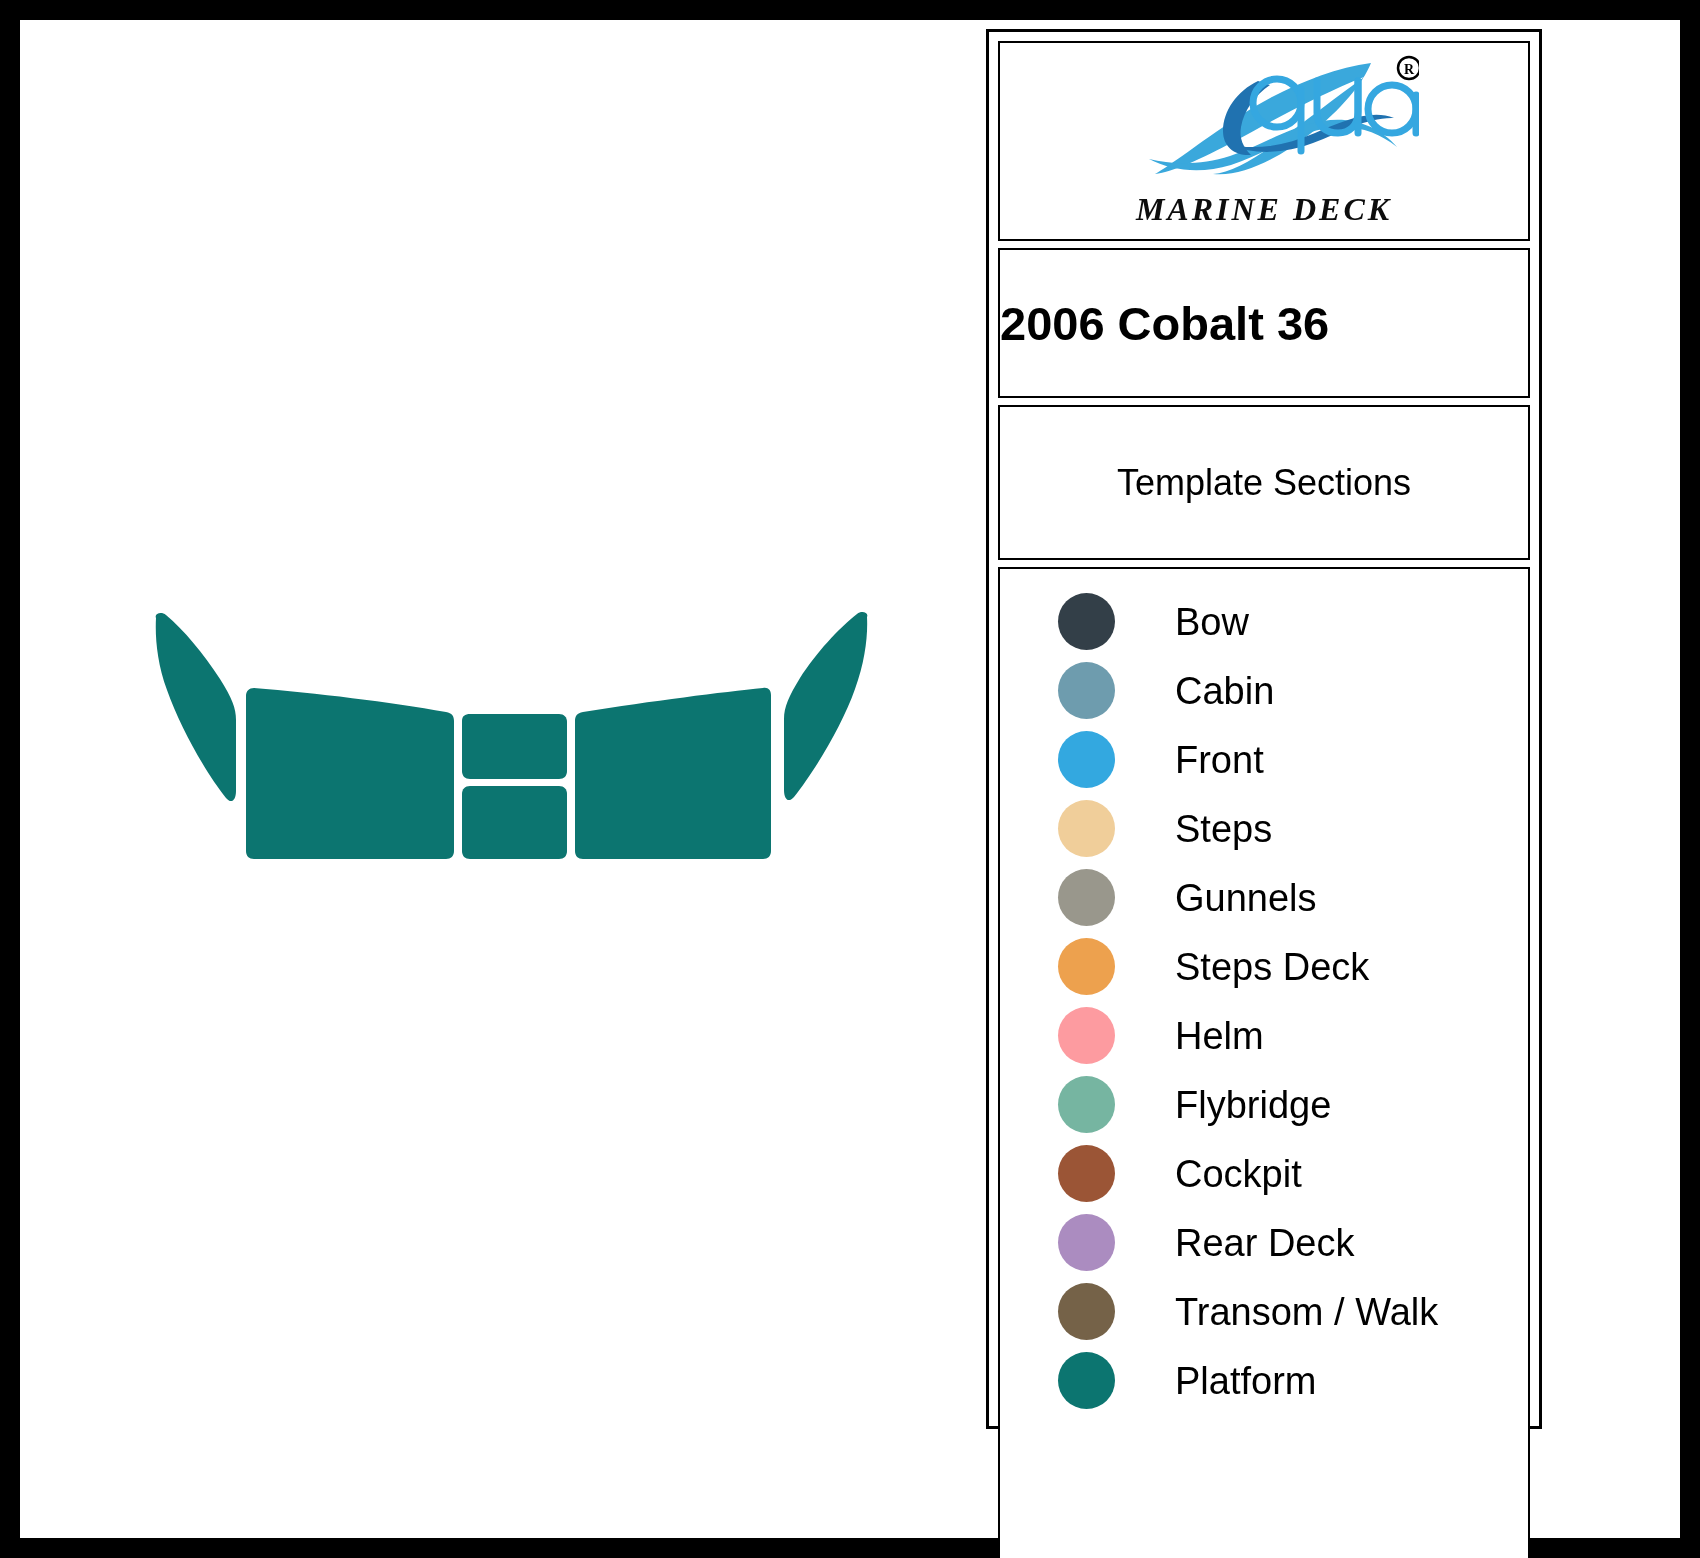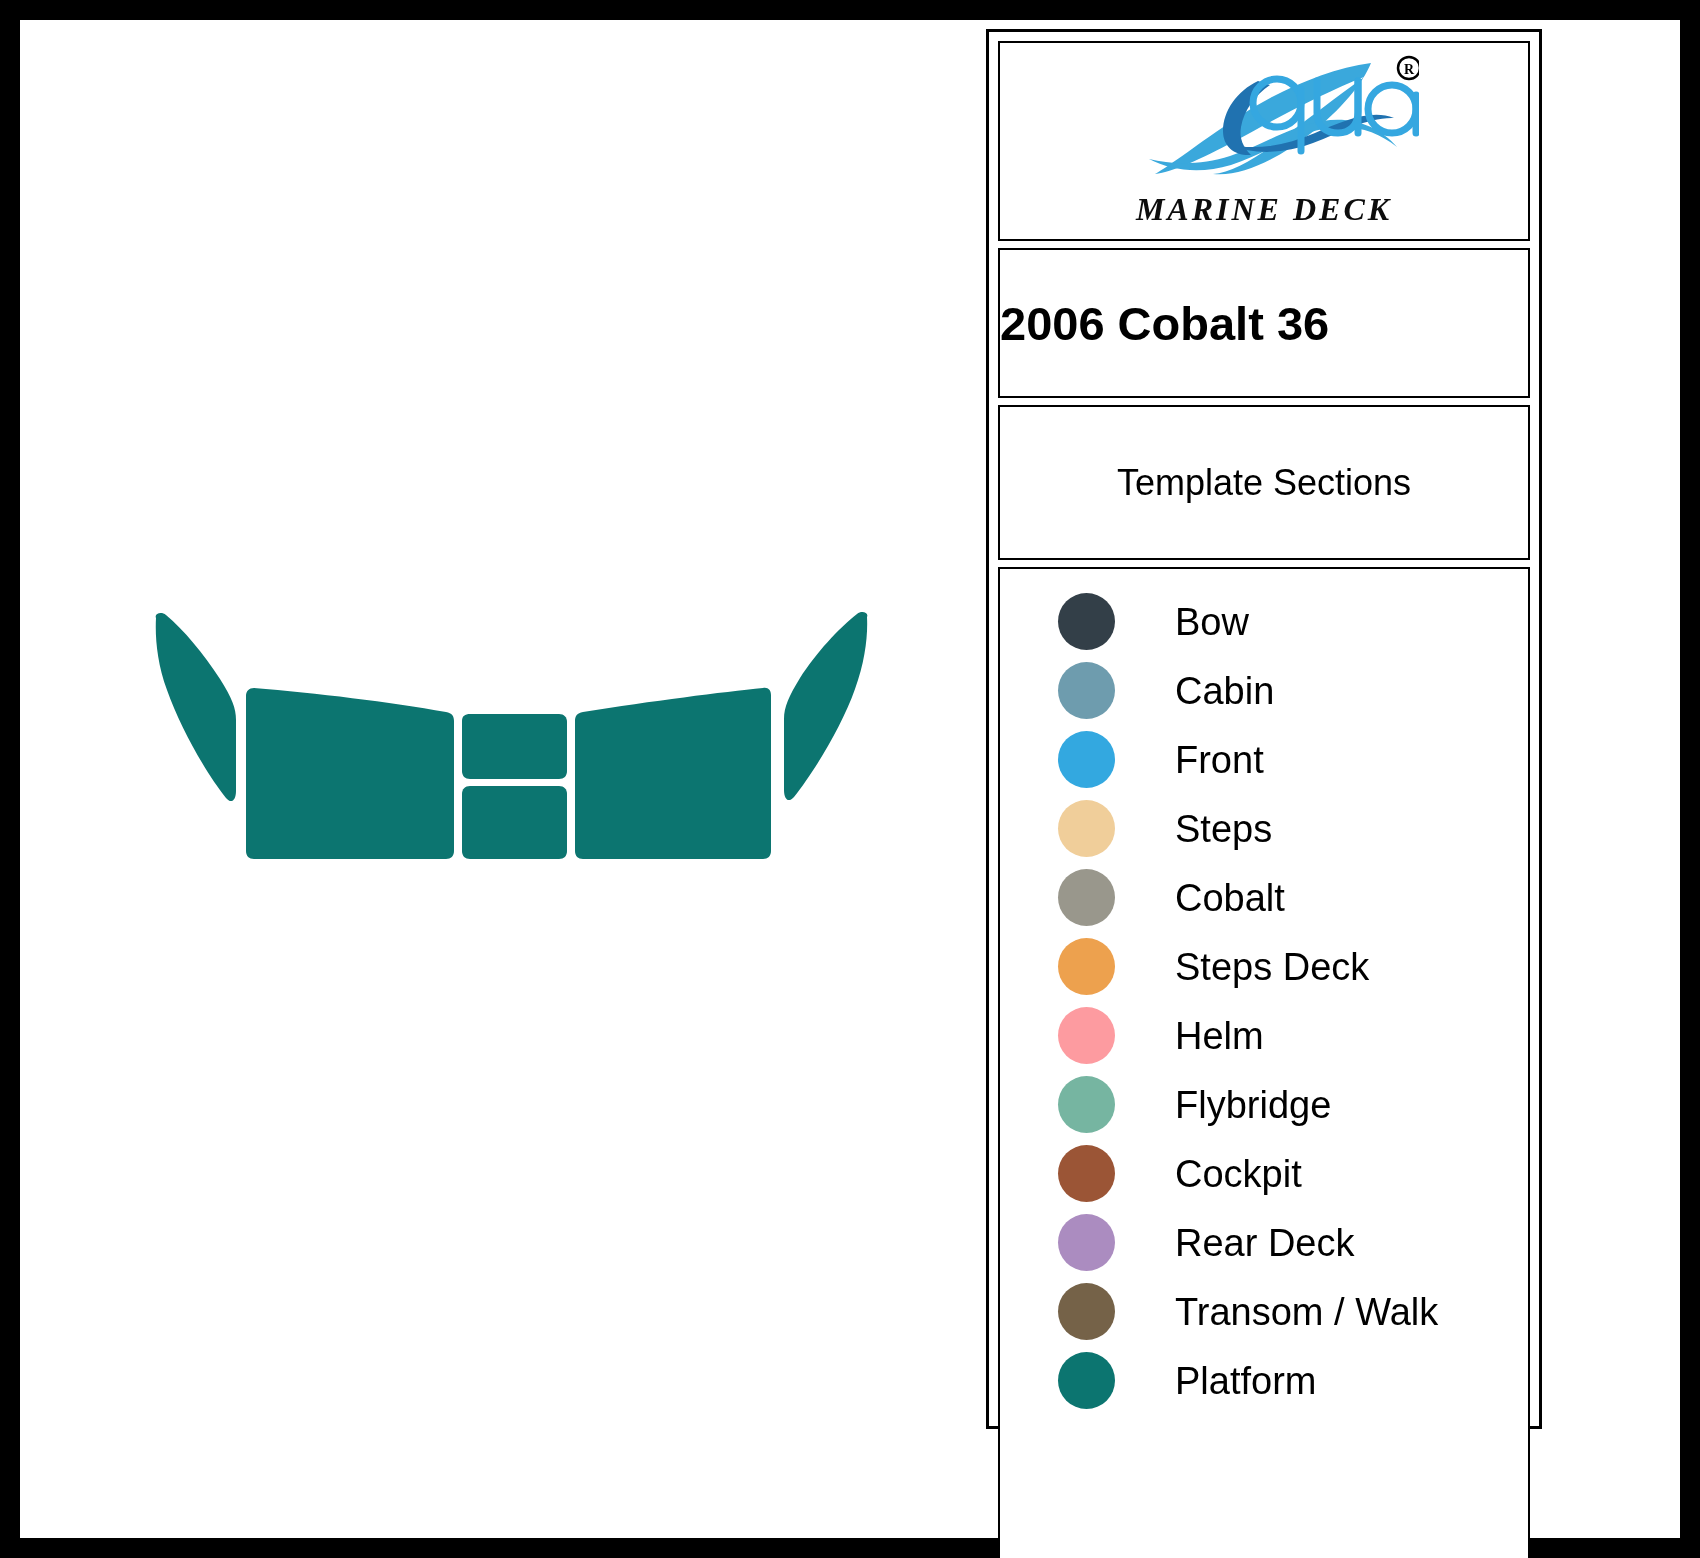--- a/index.html
+++ b/index.html
@@ -289,21 +289,21 @@
             <span class="legend-label">Front</span>
           </li>
 
           <li class="legend-item">
             <span class="legend-swatch" style="background: rgb(240, 206, 154);"></span>
             <span class="legend-label">Steps</span>
           </li>
 
           <li class="legend-item">
             <span class="legend-swatch" style="background: rgb(153, 151, 140);"></span>
-            <span class="legend-label">Cobalt</span>
+            <span class="legend-label">Gunnels</span>
           </li>
 
           <li class="legend-item">
             <span class="legend-swatch" style="background: rgb(237, 161, 78);"></span>
             <span class="legend-label">Steps Deck</span>
           </li>
 
           <li class="legend-item">
             <span class="legend-swatch" style="background: rgb(253, 155, 160);"></span>
             <span class="legend-label">Helm</span>

